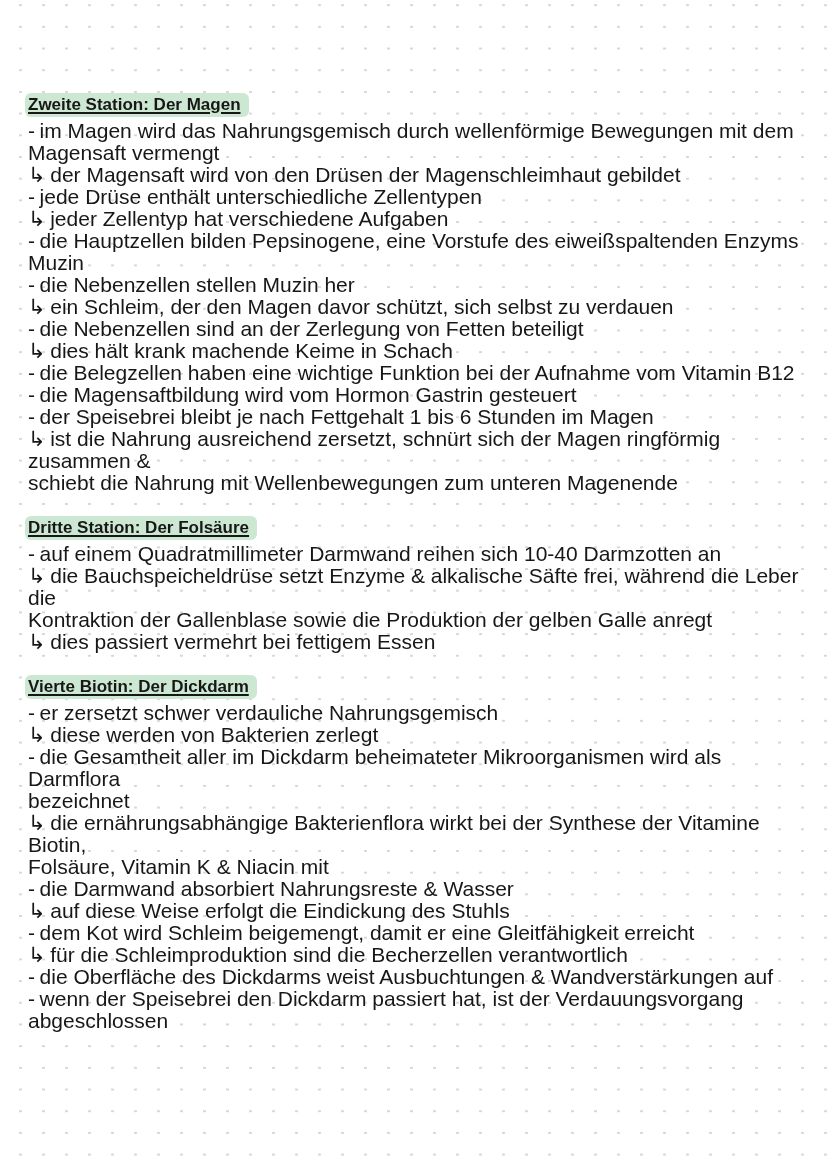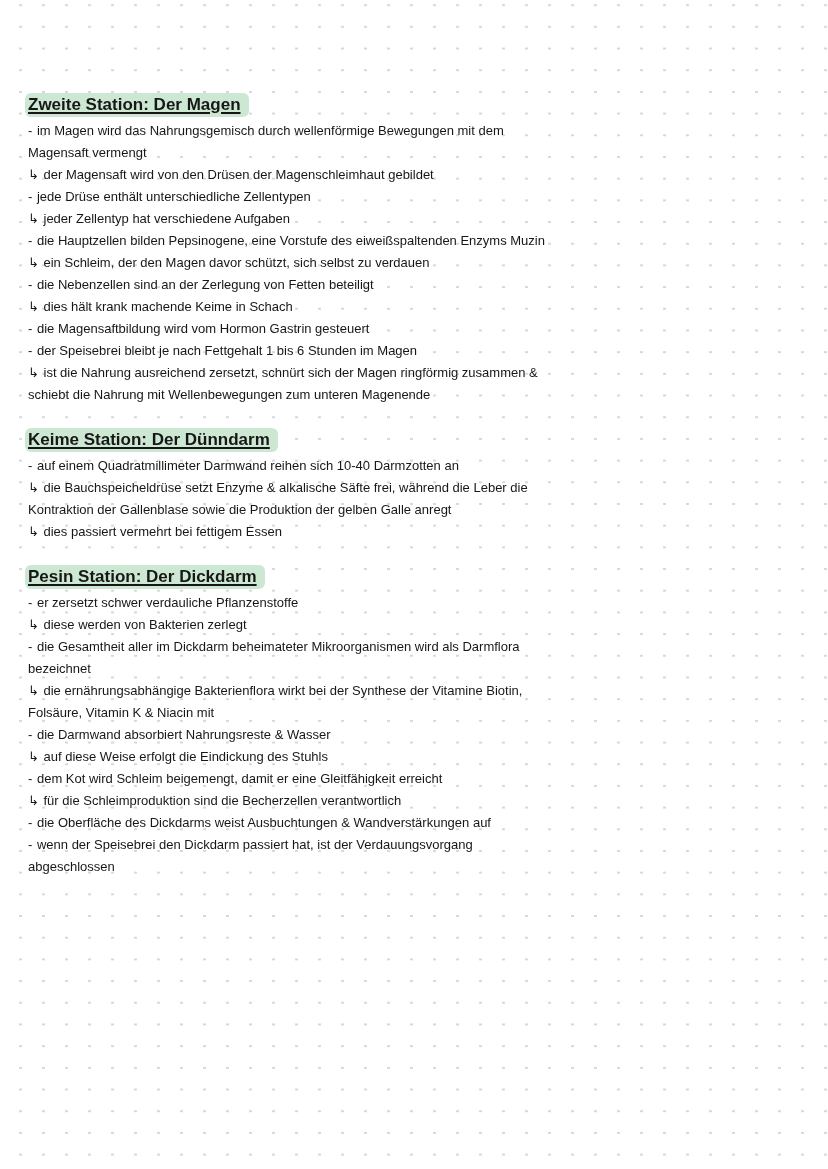--- a/index.html
+++ b/index.html
@@ -39,21 +39,21 @@
     border-radius: 6px;
     padding: 2px 8px 3px 3px;
     margin-left: -3px;
     text-decoration: underline;
     text-decoration-thickness: 2px;
     text-underline-offset: 2px;
   }
 
   .line {
     margin: 0;
-    font-size: 13px;
+    font-size: 21px;
     line-height: 22px;
   }
 
   .line-marker {
     white-space: pre-wrap;
   }
 
   .line-text {
     margin-left: 4.6px;
     white-space: pre-wrap;
@@ -74,62 +74,64 @@
 
   <p class="line"><span class="line-marker">↳</span><span class="line-text">der Magensaft wird von den Drüsen der Magenschleimhaut gebildet</span></p>
 
   <p class="line"><span class="line-marker">-</span><span class="line-text">jede Drüse enthält unterschiedliche Zellentypen</span></p>
 
   <p class="line"><span class="line-marker">↳</span><span class="line-text">jeder Zellentyp hat verschiedene Aufgaben</span></p>
 
   <p class="line"><span class="line-marker">-</span><span class="line-text">die Hauptzellen bilden Pepsinogene, eine Vorstufe des eiweißspaltenden Enzyms Muzin</span></p>
 
 
+  <p class="line"><span class="line-marker">-</span><span class="line-text">die Nebenzellen stellen Muzin her</span></p>
 
   <p class="line"><span class="line-marker">↳</span><span class="line-text">ein Schleim, der den Magen davor schützt, sich selbst zu verdauen</span></p>
 
   <p class="line"><span class="line-marker">-</span><span class="line-text">die Nebenzellen sind an der Zerlegung von Fetten beteiligt</span></p>
 
 
   <p class="line"><span class="line-marker">↳</span><span class="line-text">dies hält krank machende Keime in Schach</span></p>
 
+  <p class="line"><span class="line-marker">-</span><span class="line-text">die Belegzellen haben eine wichtige Funktion bei der Aufnahme vom Vitamin B12</span></p>
 
   <p class="line"><span class="line-marker">-</span><span class="line-text">die Magensaftbildung wird vom Hormon Gastrin gesteuert</span></p>
 
   <p class="line"><span class="line-marker">-</span><span class="line-text">der Speisebrei bleibt je nach Fettgehalt 1 bis 6 Stunden im Magen</span></p>
 
   <p class="line"><span class="line-marker">↳</span><span class="line-text">ist die Nahrung ausreichend zersetzt, schnürt sich der Magen ringförmig zusammen &amp;
 schiebt die Nahrung mit Wellenbewegungen zum unteren Magenende</span></p>
 
 </div>
   </section>
 
   <section class="note-section">
     <h2 class="heading">
-      <span class="hl">Keime Station: Der Dünndarm</span>
+      <span class="hl">Dritte Station: Der Folsäure</span>
     </h2>
     <div class="lines">
 
   <p class="line"><span class="line-marker">-</span><span class="line-text">auf einem Quadratmillimeter Darmwand reihen sich 10-40 Darmzotten an</span></p>
 
 
 
   <p class="line"><span class="line-marker">↳</span><span class="line-text">die Bauchspeicheldrüse setzt Enzyme &amp; alkalische Säfte frei, während die Leber die
 Kontraktion der Gallenblase sowie die Produktion der gelben Galle anregt</span></p>
 
   <p class="line"><span class="line-marker">↳</span><span class="line-text">dies passiert vermehrt bei fettigem Essen</span></p>
 </div>
   </section>
 
   <section class="note-section">
     <h2 class="heading">
-      <span class="hl">Pesin Station: Der Dickdarm</span>
+      <span class="hl">Vierte Biotin: Der Dickdarm</span>
     </h2>
     <div class="lines">
-  <p class="line"><span class="line-marker">-</span><span class="line-text">er zersetzt schwer verdauliche Pflanzenstoffe</span></p>
+  <p class="line"><span class="line-marker">-</span><span class="line-text">er zersetzt schwer verdauliche Nahrungsgemisch</span></p>
 
   <p class="line"><span class="line-marker">↳</span><span class="line-text">diese werden von Bakterien zerlegt</span></p>
 
   <p class="line"><span class="line-marker">-</span><span class="line-text">die Gesamtheit aller im Dickdarm beheimateter Mikroorganismen wird als Darmflora
 bezeichnet</span></p>
 
   <p class="line"><span class="line-marker">↳</span><span class="line-text">die ernährungsabhängige Bakterienflora wirkt bei der Synthese der Vitamine Biotin,
 Folsäure, Vitamin K &amp; Niacin mit</span></p>
 
   <p class="line"><span class="line-marker">-</span><span class="line-text">die Darmwand absorbiert Nahrungsreste &amp; Wasser</span></p>

